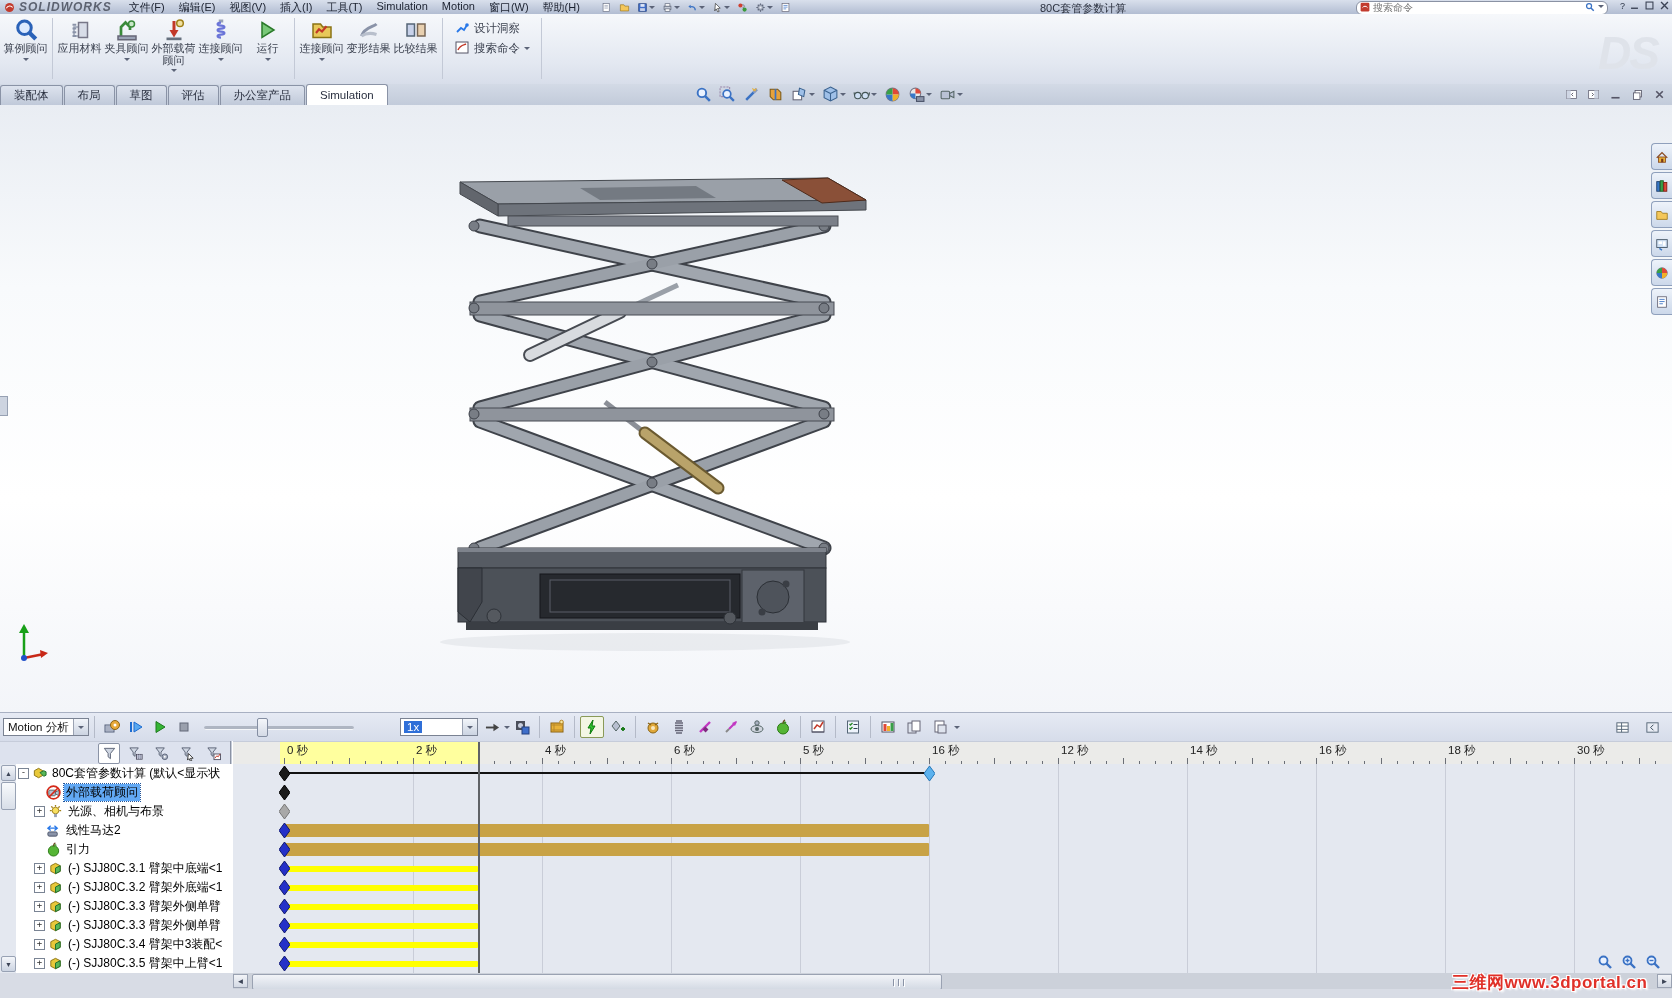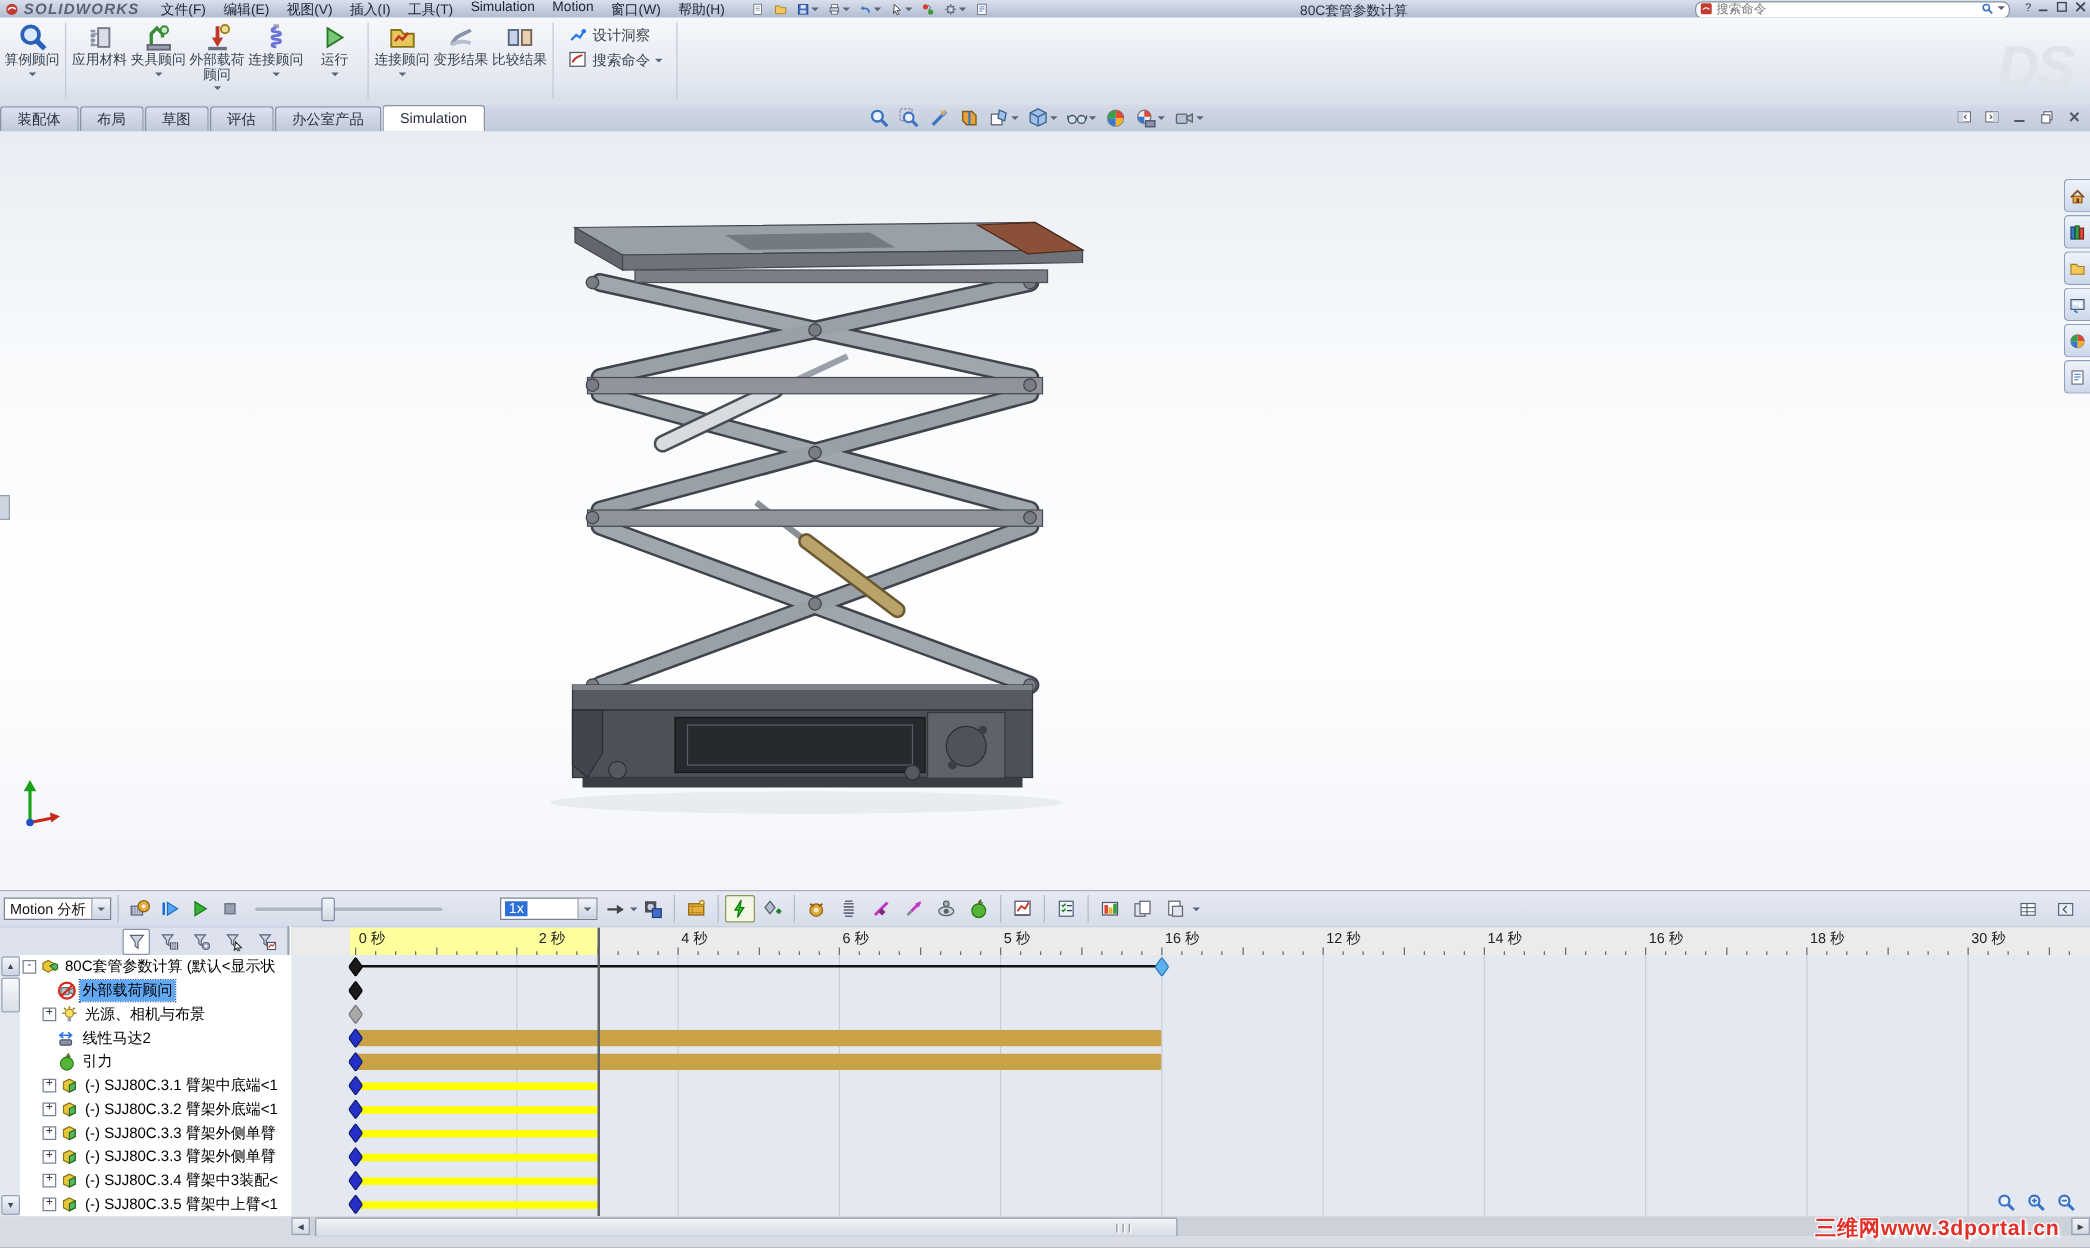--- a/index.html
+++ b/index.html
@@ -992,21 +992,21 @@
         <div class="tick" style="height: 4px; left: 1292.6px;"></div>
         <div class="tick" style="height: 4px; left: 1308.8px;"></div>
         <div class="tick" style="height: 4px; left: 1324.9px;"></div>
         <div class="tick" style="height: 7px; left: 1341px;"></div>
         <div class="tick" style="height: 4px; left: 1357.1px;"></div>
         <div class="tick" style="height: 4px; left: 1373.3px;"></div>
         <div class="tick" style="height: 4px; left: 1389.4px;"></div>
         <div class="tick" style="height: 7px; left: 1405.5px;"></div>
         <div class="tick" style="height: 4px; left: 1421.6px;"></div>
         <div class="rlabel" style="left: 54px;">0 秒</div>
-        <div class="rlabel" style="left: 198px;">2 秒</div>
+        <div class="rlabel" style="left: 183px;">2 秒</div>
         <div class="rlabel" style="left: 312px;">4 秒</div>
         <div class="rlabel" style="left: 441px;">6 秒</div>
         <div class="rlabel" style="left: 570px;">5 秒</div>
         <div class="rlabel" style="left: 699px;">16 秒</div>
         <div class="rlabel" style="left: 828px;">12 秒</div>
         <div class="rlabel" style="left: 957px;">14 秒</div>
         <div class="rlabel" style="left: 1086px;">16 秒</div>
         <div class="rlabel" style="left: 1215px;">18 秒</div>
         <div class="rlabel" style="left: 1344px;">30 秒</div>
         <div id="timebar-r" style="left: 244.5px;"></div>

